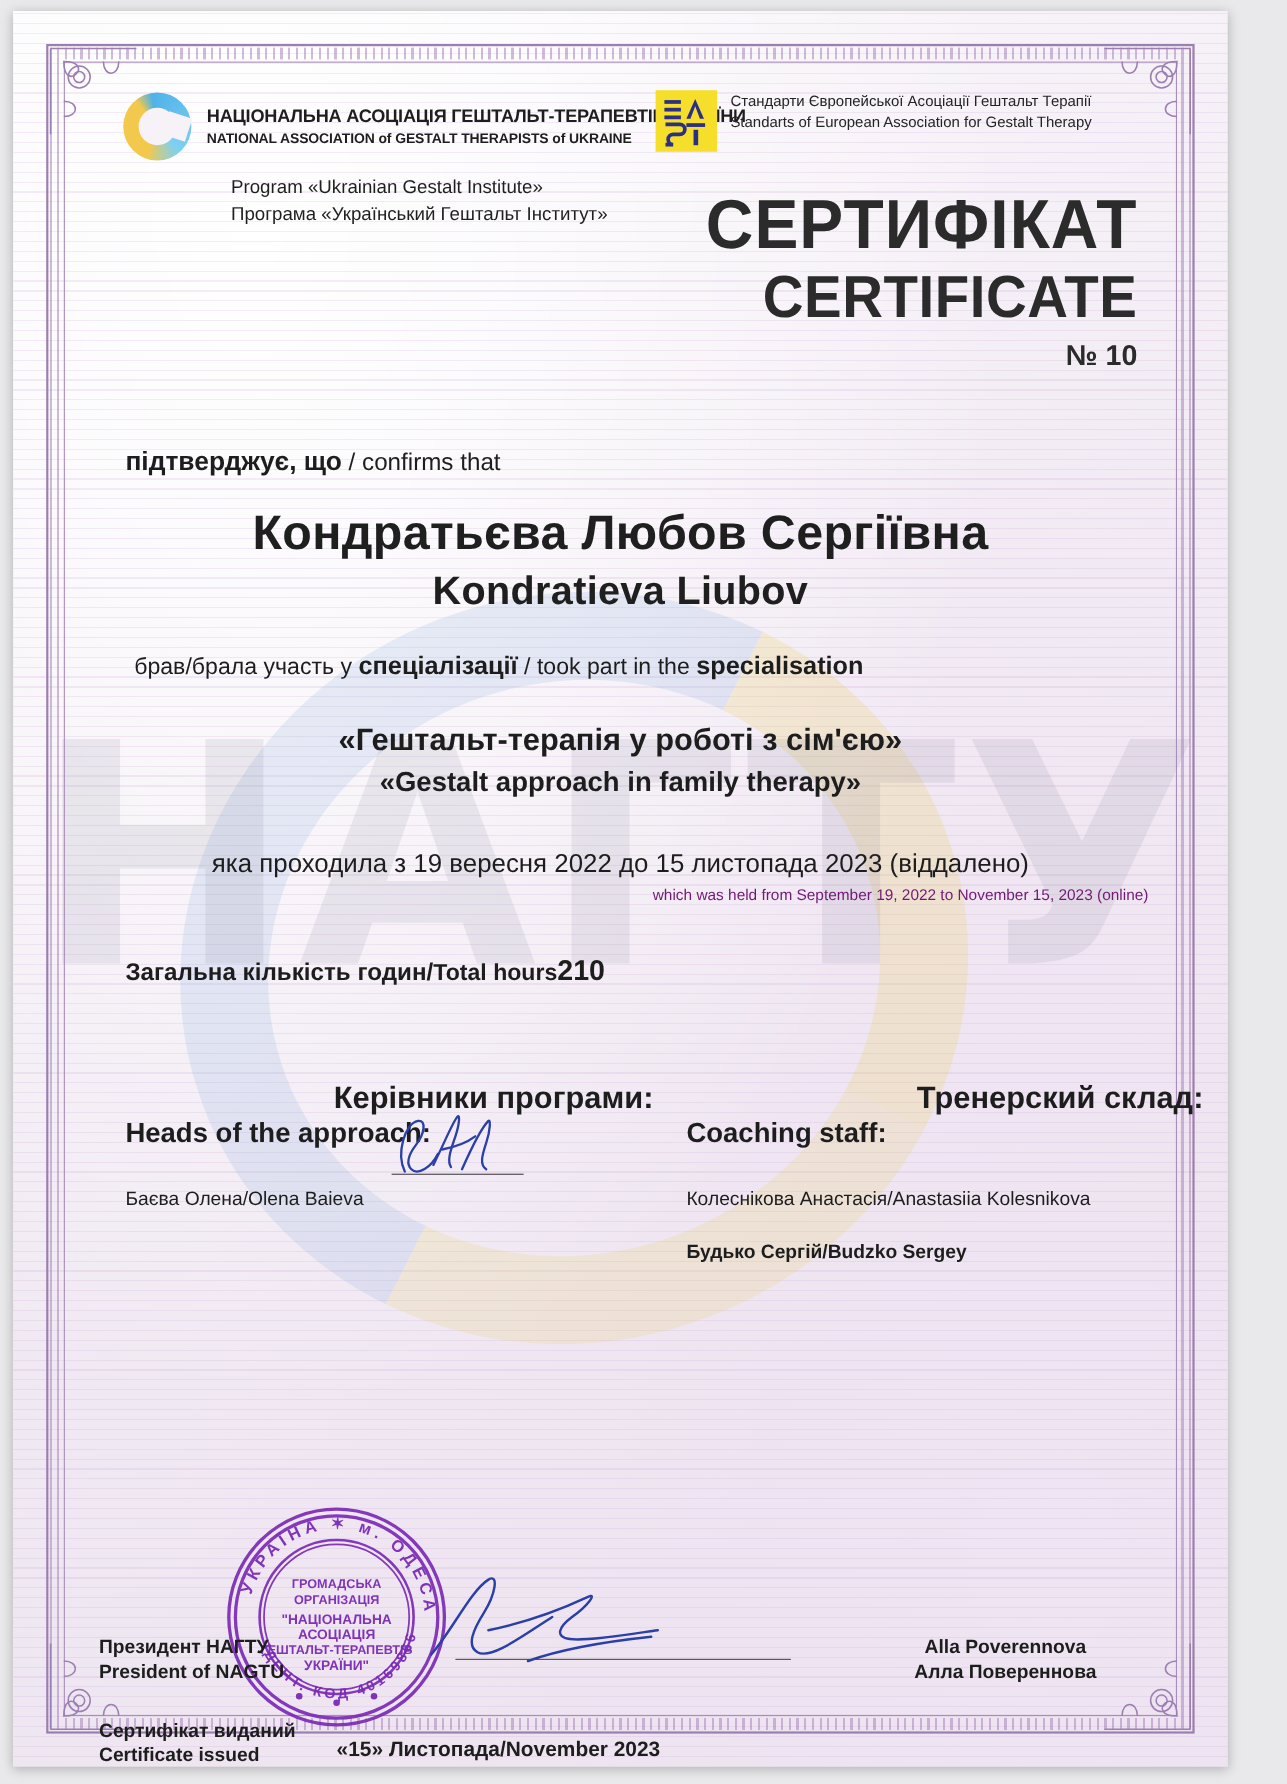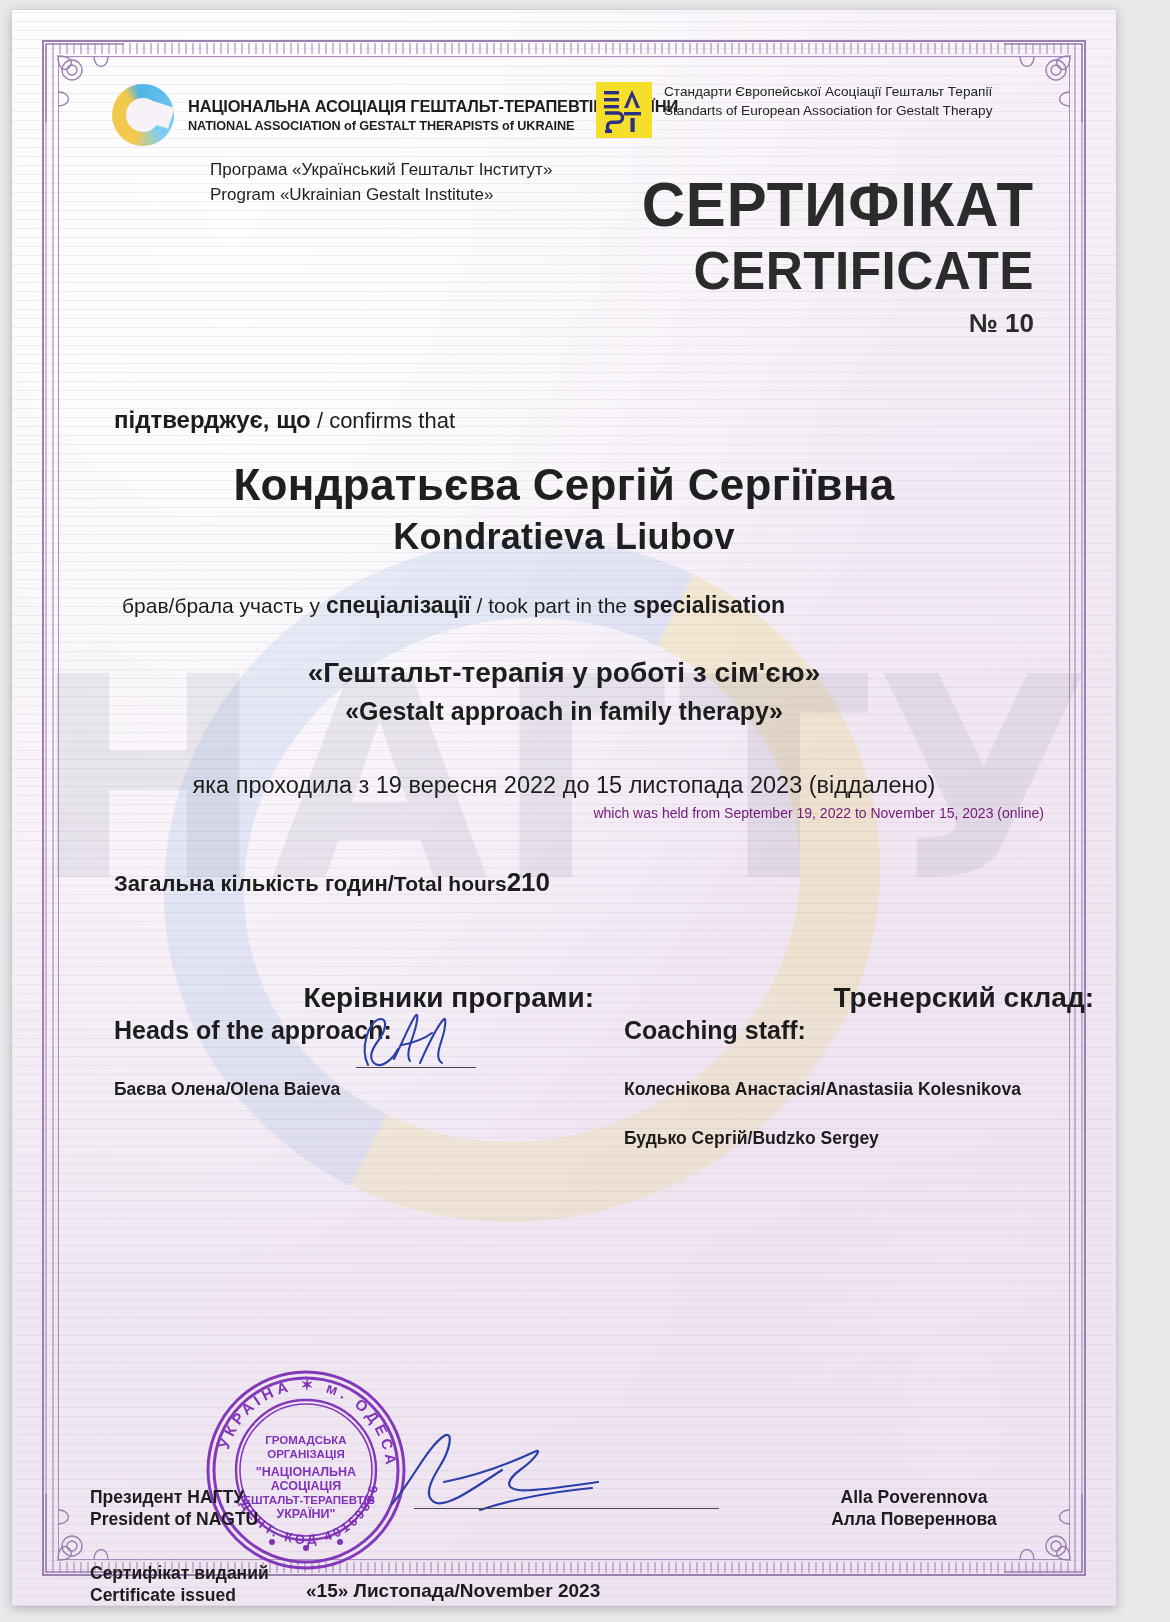--- a/index.html
+++ b/index.html
@@ -100,21 +100,21 @@
   .held-en{text-align:right;font-size:14px;color:#701a75;margin-top:6px;}
   .hours{margin-left:30px;margin-top:46px;font-size:22px;color:#1d1d1d;}
   .hours b{font-weight:700;}
   .hours .n{font-weight:700;font-size:26px;}
   .hours .en{font-weight:700;font-size:21px;}
   .cols{position:absolute;left:0;right:0;top:905px;}
   .col-l{position:absolute;left:30px;top:0;width:480px;}
   .col-r{position:absolute;left:540px;top:0;width:470px;}
   .hd1{font-weight:700;font-size:28px;color:#1d1d1d;line-height:1.2;text-align:right;}
   .hd2{font-weight:700;font-size:25px;color:#1d1d1d;line-height:1.2;}
-  .person{font-weight:700;font-size:17.5px;color:#1d1d1d;margin-top:34px;}
+  .person{font-weight:400;font-size:17.5px;color:#1d1d1d;margin-top:34px;}
   .person2{font-weight:700;font-size:17.5px;color:#1d1d1d;margin-top:28px;}
   .sigline{position:absolute;left:242px;top:86px;width:120px;border-bottom:1.6px solid #444;}
   .sig-blue{position:absolute;left:240px;top:24px;width:130px;height:70px;}
   .bottom{position:absolute;left:0;right:0;bottom:54px;}
   .pres{position:absolute;left:6px;top:0;font-weight:700;font-size:17.5px;color:#1d1d1d;line-height:1.28;}
   .pres-line{position:absolute;left:330px;top:22px;width:305px;border-bottom:1.7px solid #4a4a4a;}
   .alla{position:absolute;left:640px;top:0;width:380px;text-align:center;font-weight:700;font-size:17.5px;color:#1d1d1d;line-height:1.28;}
   .issued{position:absolute;left:6px;top:76px;font-weight:700;font-size:17.5px;color:#1d1d1d;line-height:1.28;}
   .issued-date{position:absolute;left:222px;top:94px;font-weight:700;font-size:19px;color:#1d1d1d;}
   .stamp{position:absolute;left:118px;top:-120px;width:208px;height:208px;}
@@ -217,37 +217,37 @@
           </svg>
         </div>
         <div class="eagt-txt">
           <div>Стандарти Європейської Асоціації Гештальт Терапії</div>
           <div>Standarts of European Association for Gestalt Therapy</div>
         </div>
       </div>
     </div>
 
     <div class="prog">
+      <div>Program «Ukrainian Gestalt Institute»</div>
       <div>Програма «Український Гештальт Інститут»</div>
-      <div>Program «Ukrainian Gestalt Institute»</div>
     </div>
 
     <div class="titleblock">
       <div class="t-ua">СЕРТИФІКАТ</div>
       <div class="t-en">CERTIFICATE</div>
       <div class="t-no">№ 10</div>
     </div>
 
     <div class="body">
 
       <div class="confirms">
         <b>підтверджує, що</b><span> / </span><span>confirms that</span>
       </div>
 
-      <div class="name-ua">Кондратьєва Сергій Сергіївна</div>
+      <div class="name-ua">Кондратьєва Любов Сергіївна</div>
       <div class="name-en">Kondratieva Liubov</div>
 
       <div class="tookpart">
         <span>брав/брала участь у </span><b>спеціалізації</b><span> / </span><span>took part in the </span><b>specialisation</b>
       </div>
 
       <div class="course-ua">«Гештальт-терапія у роботі з сім'єю»</div>
       <div class="course-en">«Gestalt approach in family therapy»</div>
 
       <div class="held-ua">яка проходила з 19 вересня 2022 до 15 листопада 2023 (віддалено)</div>

